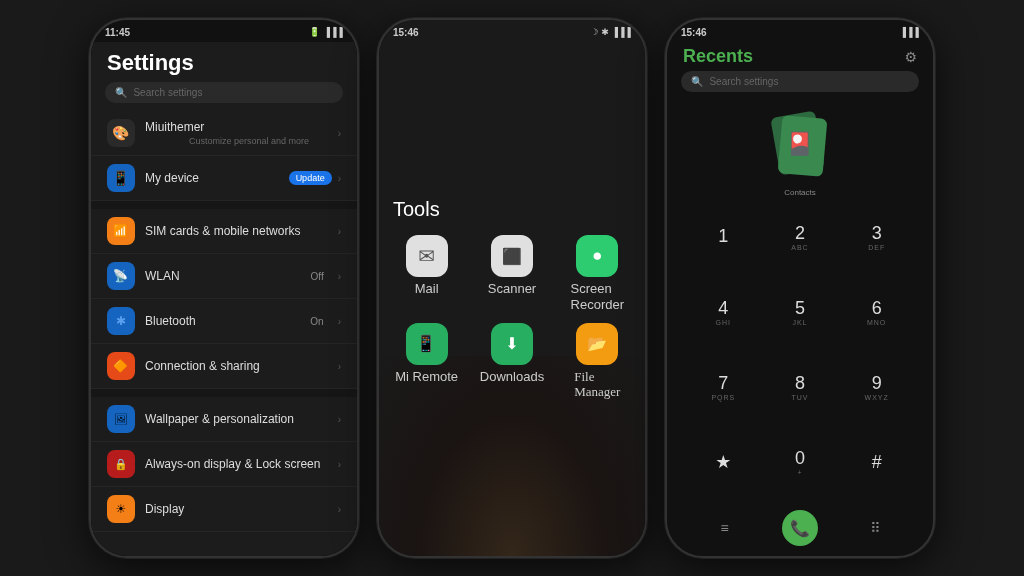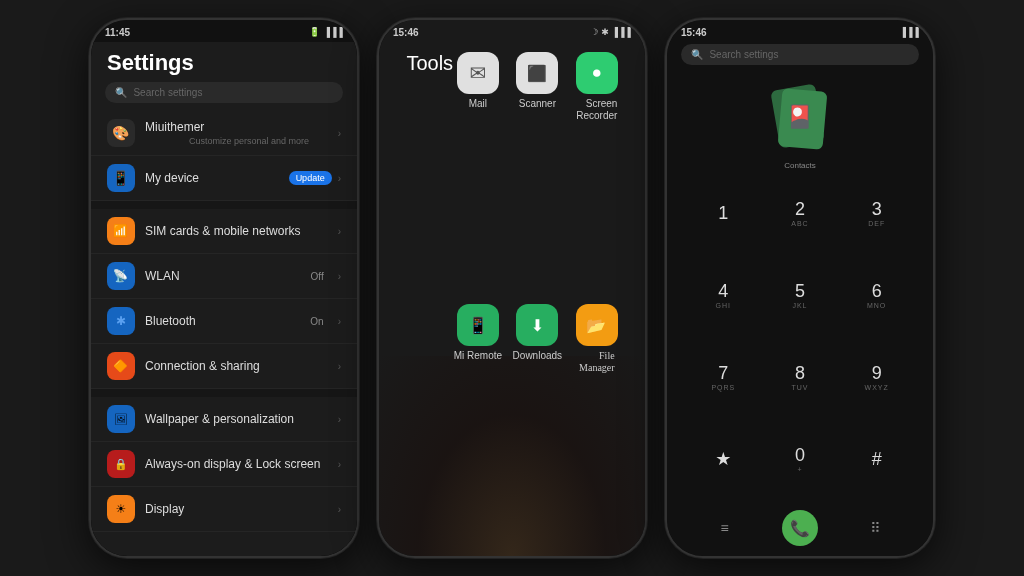--- a/index.html
+++ b/index.html
@@ -123,21 +123,21 @@
     .home-screen {
       background: #1a1a1a;
       flex: 1;
       overflow: hidden;
       display: flex;
       flex-direction: column;
     }
     .folder-bg {
       flex: 1;
       display: flex;
-      flex-direction: row;
+      flex-direction: column;
       justify-content: center;
       position: relative;
       padding: 10px;
     }
     .folder-bg-img {
       position: absolute;
       bottom: 0; left: 0; right: 0;
       height: 200px;
       background: radial-gradient(ellipse at bottom, #3a2a1a 0%, #1a1210 50%, transparent 100%);
       opacity: 0.8;
@@ -172,21 +172,21 @@
       align-items: center;
       justify-content: center;
       font-size: 20px;
     }
     .app-icon.mail { background: #e8e8e8; }
     .app-icon.scanner { background: #e8e8e8; }
     .app-icon.screen-rec { background: #2ecc71; }
     .app-icon.mi-remote { background: #27ae60; }
     .app-icon.downloads { background: #27ae60; }
     .app-icon.file-mgr { background: #f39c12; }
-    .app-label { font-size: 10px; color: #ccc; text-align: right; line-height: 1.2; }
+    .app-label { font-size: 13px; color: #ccc; text-align: left; line-height: 1.2; }
 
     
     .recents-screen {
       background: #111;
       flex: 1;
       overflow: hidden;
       display: flex;
       flex-direction: column;
     }
     .recents-title {
@@ -440,20 +440,24 @@
 </div>
 
 <div class="phone">
   <div class="phone-screen recents-screen">
     <div class="status-bar" style="position:relative;">
       <span class="time">15:46</span>
       <div class="status-icons">
         <span>▐▐▐</span>
       </div>
     </div>
+    <div style="position:relative; padding: 4px 16px 2px; display:flex; align-items:center;">
+      <div class="recents-title" style="padding:0;">Recents</div>
+      <span class="gear-top-right" style="position:static; margin-left:auto;">⚙</span>
+    </div>
     <div class="recents-search">
       <span style="color:#666; font-size:10px;">🔍</span>
       <span style="font-size:10px; color:#666;">Search settings</span>
     </div>
 
     <div class="cards-area">
       <div class="card-stack">
         <div class="card-s"></div>
         <div class="card-s"></div>
 

